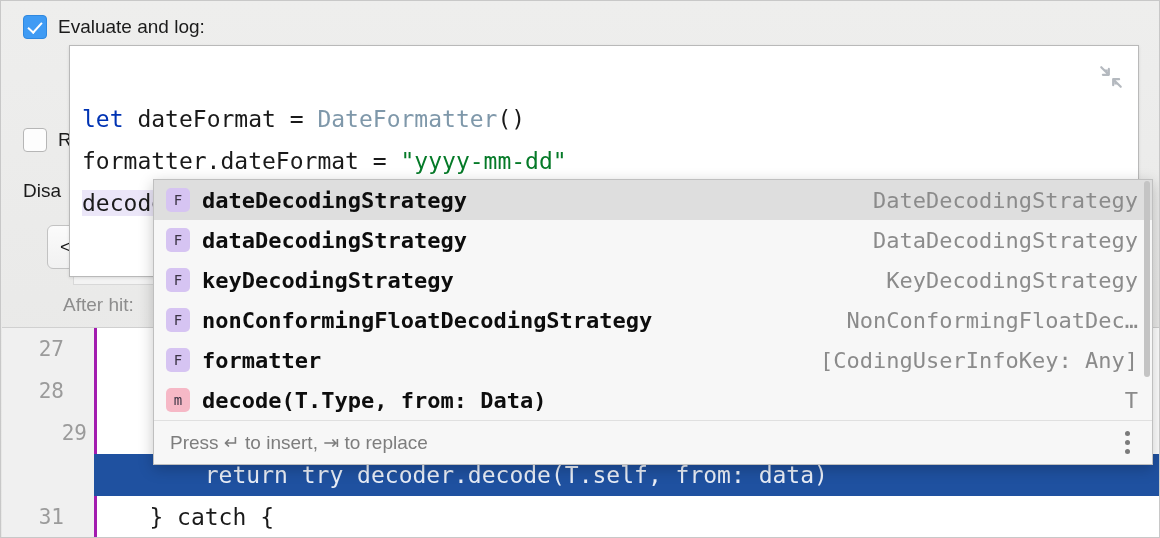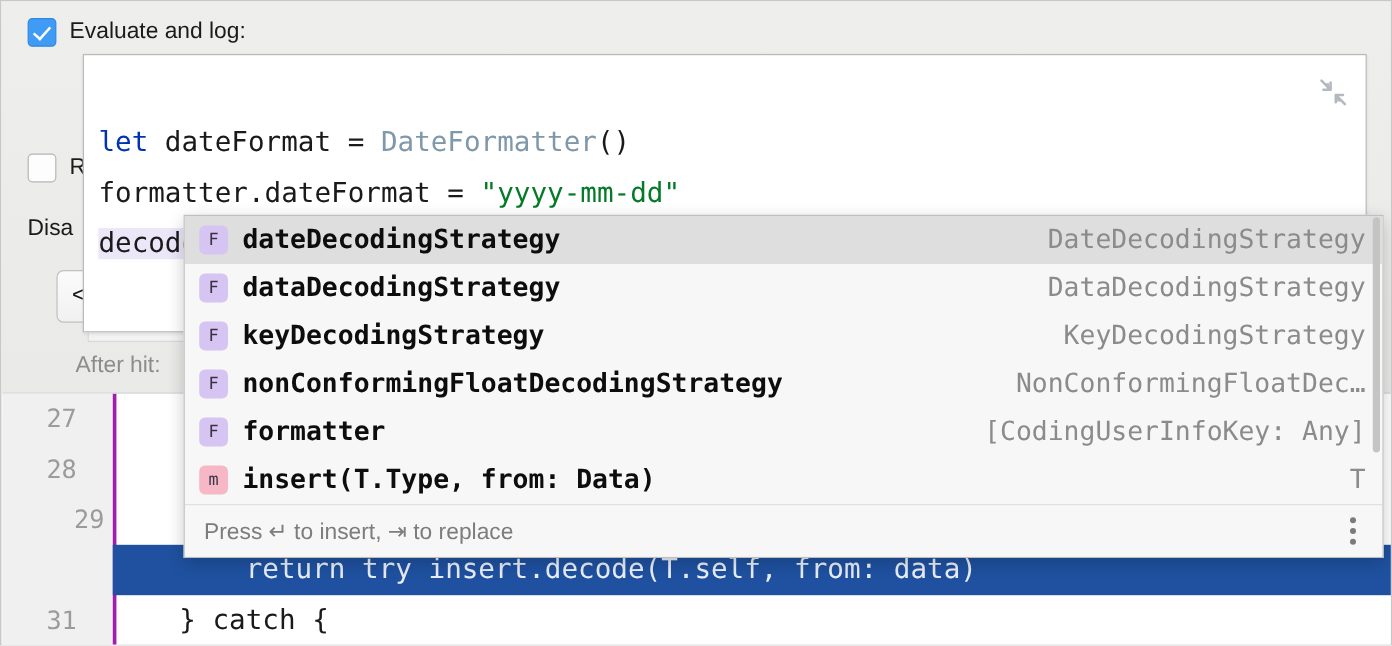--- a/index.html
+++ b/index.html
@@ -377,21 +377,21 @@
         <span class="ln-num">29</span>
       </div>
       <div class="gutter-line" style="top:168px;">
         <span class="ln-num">31</span>
       </div>
     </div>
 
     <div class="code-line" style="top:0px;"></div>
     <div class="code-line" style="top:42px;"></div>
     <div class="code-line" style="top:84px;"></div>
-    <div class="code-line selected" style="top:126px;">        return try insert.decode(T.self, from: data)</div>
+    <div class="code-line selected" style="top:126px;">        return try decoder.decode(T.self, from: data)</div>
     <div class="code-line" style="top:168px;">    } catch {</div>
   </div>
 
   <div class="popup">
     <div class="popup-list">
 
       <div class="popup-row selected">
         <span class="kind-badge field">F</span>
         <span class="row-name">dateDecodingStrategy</span>
         <span class="row-type">DateDecodingStrategy</span>
@@ -416,21 +416,21 @@
       </div>
 
       <div class="popup-row">
         <span class="kind-badge field">F</span>
         <span class="row-name">formatter</span>
         <span class="row-type">[CodingUserInfoKey: Any]</span>
       </div>
 
       <div class="popup-row">
         <span class="kind-badge method">m</span>
-        <span class="row-name">insert(T.Type, from: Data)</span>
+        <span class="row-name">decode(T.Type, from: Data)</span>
         <span class="row-type">T</span>
       </div>
 
       <div class="popup-scrollbar">
         <div class="thumb"></div>
       </div>
     </div>
 
     <div class="popup-footer">
       <span class="footer-hint">Press ↵ to insert, ⇥ to replace</span>

